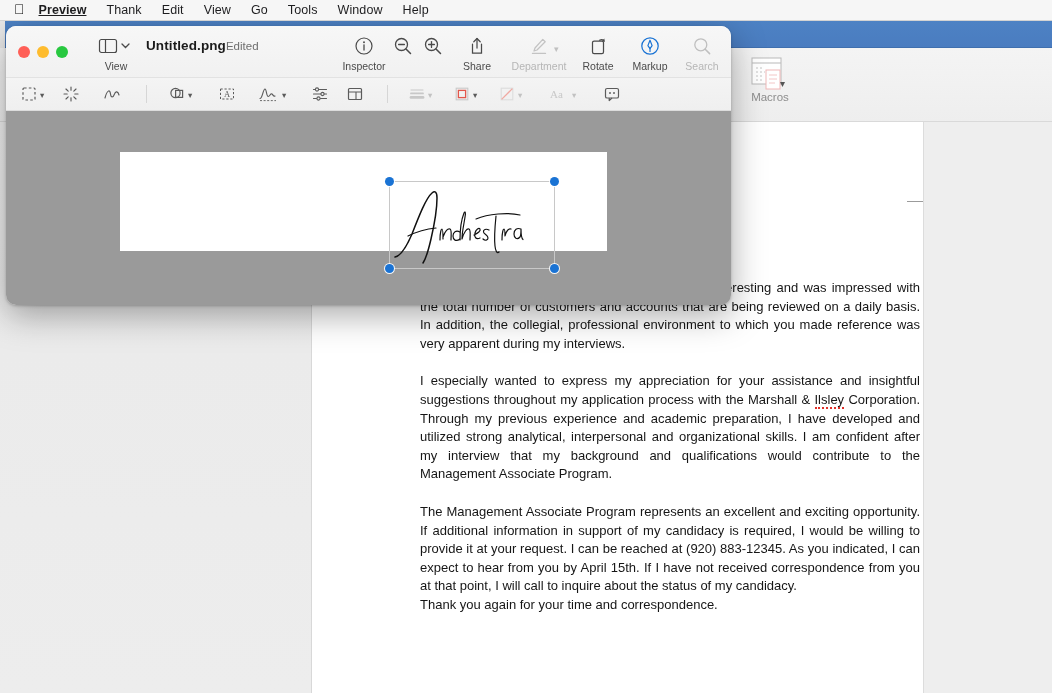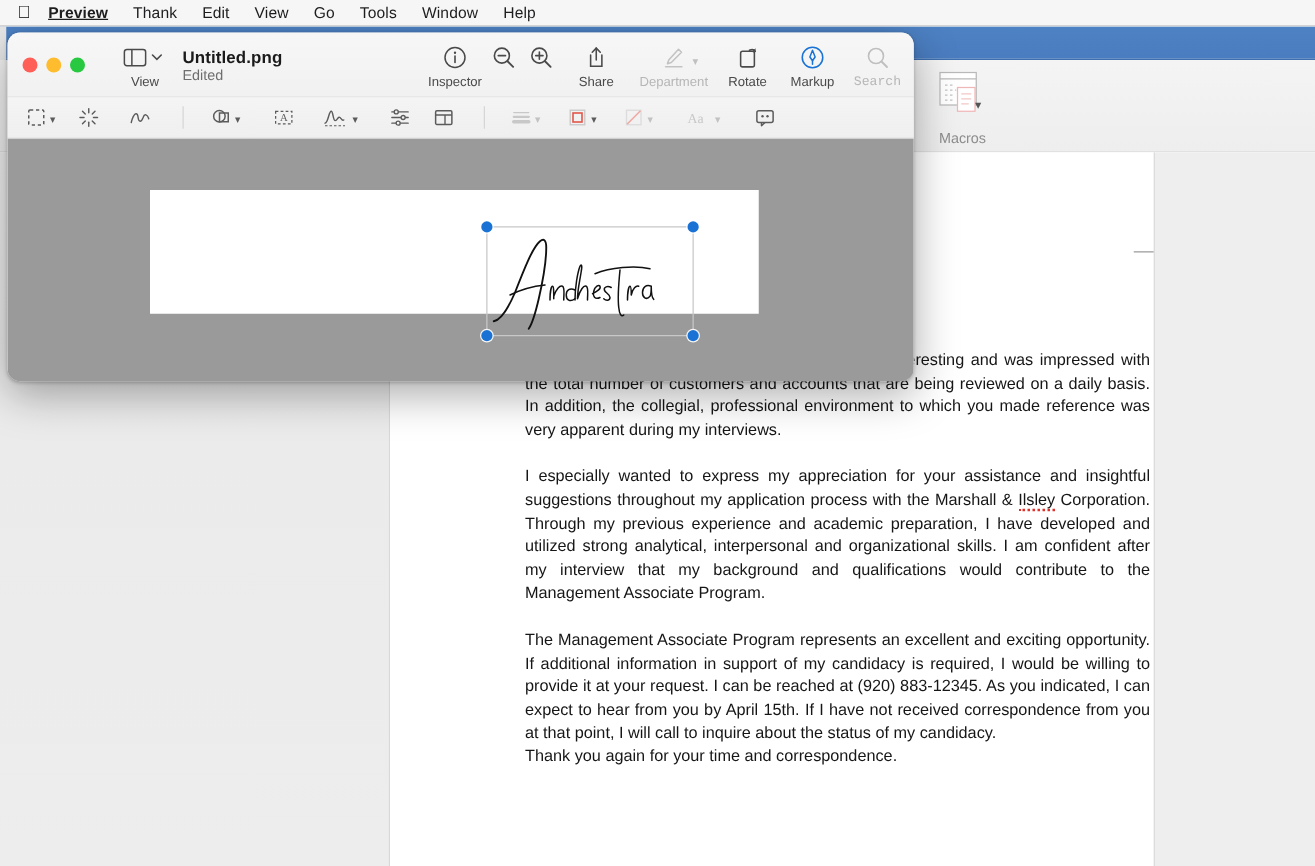--- a/index.html
+++ b/index.html
@@ -49,21 +49,21 @@
     position:absolute; top:27px; left:0; width:1052px; height:74px;
     background: linear-gradient(#f4f4f4, #eeeeee);
     border-bottom:1px solid #d9d9d9;
   }
   #macros-group {
     position:absolute; left:737px; top:5px; width:66px; height:66px;
     display:flex; flex-direction:column; align-items:center; justify-content:flex-start;
   }
   #macros-group .macro-icon { width:38px; height:34px; position:relative; margin-top:4px; }
   #macros-group .macro-label {
-    font-size:11.5px; color:#8d8d8d; margin-top:14px;text-align:center;
+    font-size:11.5px; color:#8d8d8d; margin-top:0;text-align:center;
   }
   #macros-chev {
     position:absolute; left:780px; top:30px; font-size:10px; color:#555;
   }
   
   #word-canvas {
     position:absolute; top:101px; left:0; width:1052px; height:571px;
     background:#ffffff;
   }
   #word-left-pane {
@@ -125,36 +125,36 @@
     width:56px; top:8px;
   }
   .tb-item .glyph { height:24px; display:flex; align-items:center; justify-content:center; }
   .tb-item .cap { font-size:10.5px; color:#4a4a4a; margin-top:2px; white-space:nowrap; }
   .tb-item.dim .cap { color:#b6b6b6; }
 
   #tb-view { left:82px; }
   #tb-view .cap { color:#4a4a4a; }
   #tb-title {
     position:absolute; left:140px; top:12px;
-    display:flex; flex-direction:column;
+    display:flex; flex-direction:row;
   }
   #tb-title .fname { font-size:13.5px; font-weight:bold; color:#1b1b1b; letter-spacing:0.1px;}
   #tb-title .fstate { font-size:11.5px; color:#6e6e6e; margin-top:2px; }
 
   #tb-inspector { left:330px; }
   #tb-zoomout   { left:382px; width:30px; }
   #tb-zoomin    { left:412px; width:30px; }
   #tb-zoomcap   { position:absolute; left:382px; top:62px; width:60px; text-align:center;
                   font-size:10.5px; color:#4a4a4a; }
   #tb-share     { left:443px;justify-content:center; }
   #tb-highlight { left:505px; }
   #tb-hl-chev   { position:absolute; left:548px; top:18px; font-size:9px; color:#c0c0c0; }
   #tb-rotate    { left:564px; }
   #tb-markup    { left:616px; }
-  #tb-search    { left:668px;font-family:Liberation Mono, monospace; }
+  #tb-search    { left:668px; }
 
   
   #pw-markupbar {
     position:relative; width:100%; height:33px;
     background: linear-gradient(#f4f4f4,#efefef);
     border-bottom:1px solid #dcdcdc;
   }
   .mk {
     position:absolute; top:5px; height:22px;
     display:flex; align-items:center; gap:2px;

